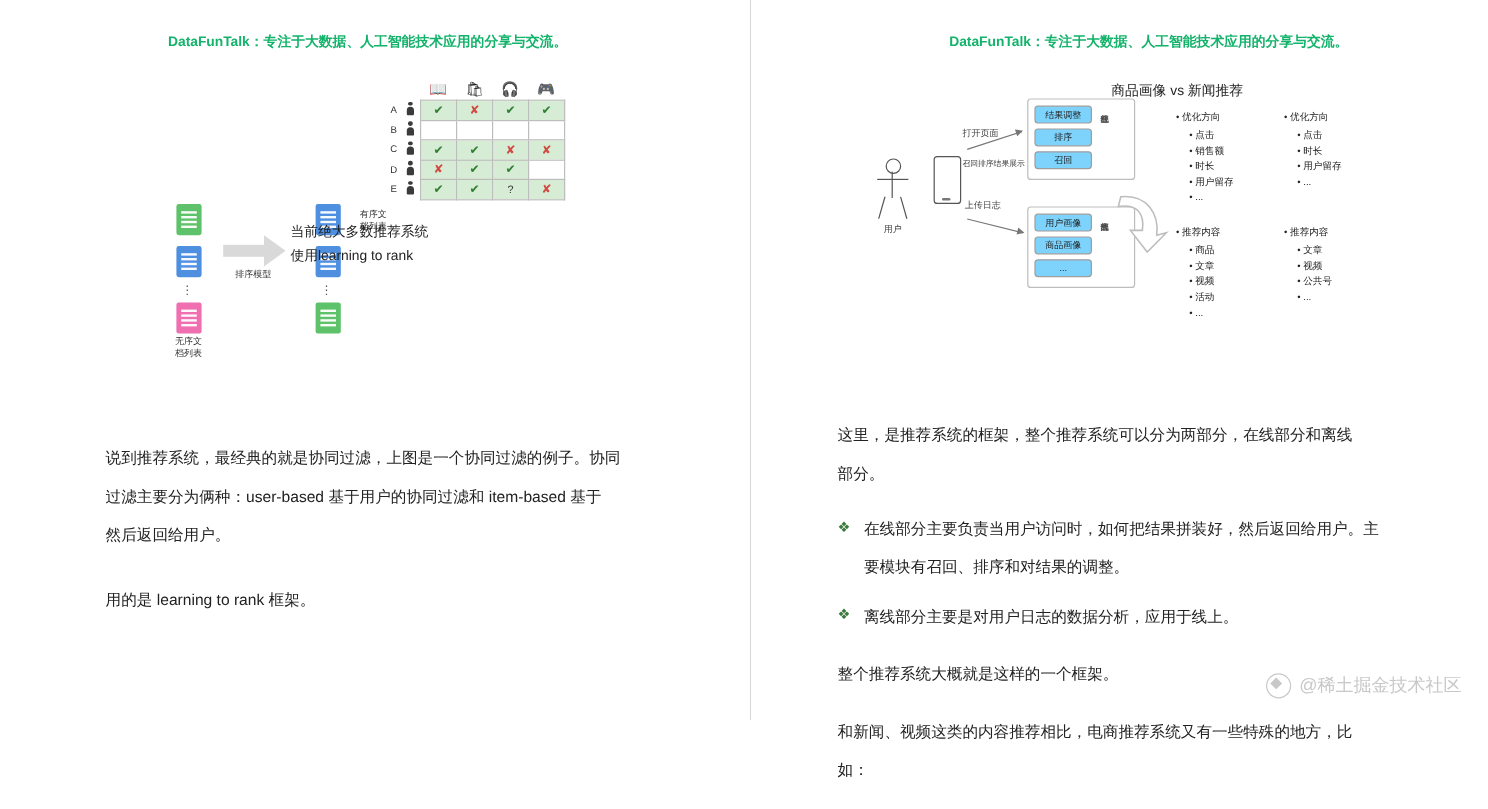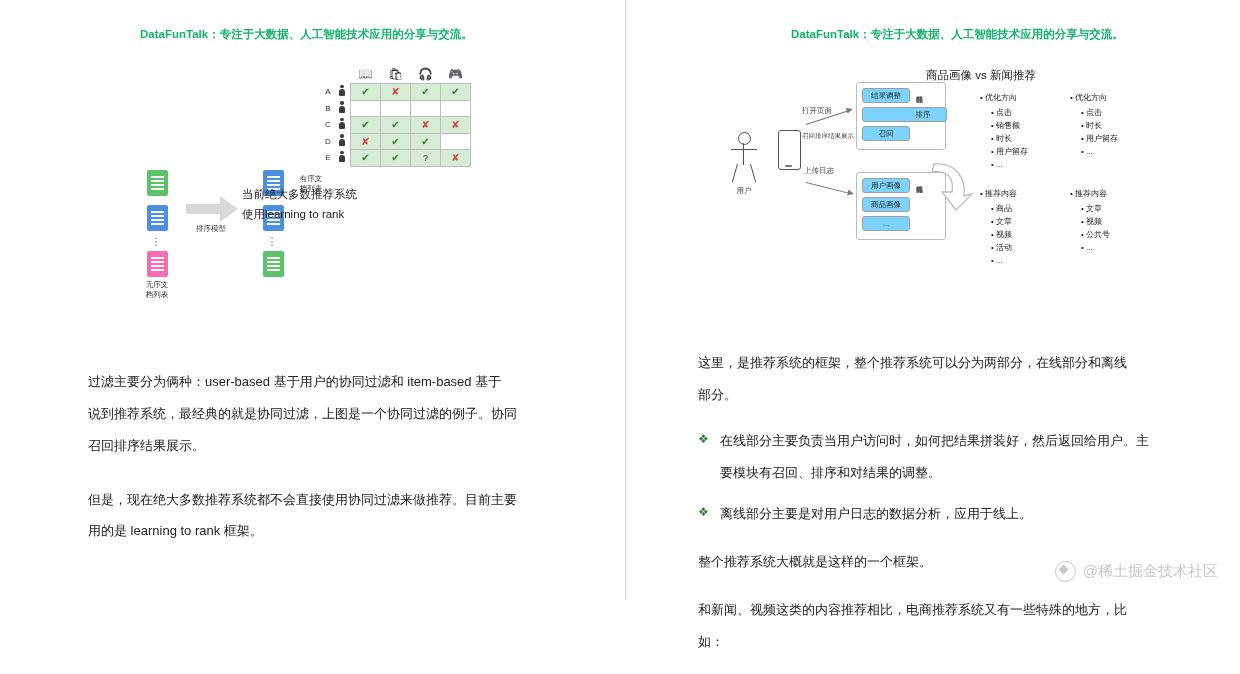--- a/index.html
+++ b/index.html
@@ -507,26 +507,25 @@
       <div class="col-label" style="left:196px; top:112px;">有序文<br>档列表</div>
 
       <div class="ltr-note" style="left:150px; top:122px;">
         <div>当前绝大多数推荐系统</div>
         <div>使用learning to rank</div>
       </div>
     </div>
 
     <div class="body-text" style="margin-top:54px;">
       <div class="para tight">
+        <div>说到推荐系统，最经典的就是协同过滤，上图是一个协同过滤的例子。协同</div>
         <div>过滤主要分为俩种：user-based 基于用户的协同过滤和 item-based 基于</div>
-        <div>说到推荐系统，最经典的就是协同过滤，上图是一个协同过滤的例子。协同</div>
-        <div>召回排序结果展示。</div>
+        <div>然后返回给用户。</div>
       </div>
       <div class="para" style="margin-top:22px;">
-        <div>但是，现在绝大多数推荐系统都不会直接使用协同过滤来做推荐。目前主要</div>
         <div>用的是 learning to rank 框架。</div>
       </div>
     </div>
   </div>
 
   <div class="page page-right">
 
     <div class="doc-header">
       <span class="brand">DataFunTalk</span><span class="header-sub">：专注于大数据、人工智能技术应用的分享与交流。</span>
     </div>
@@ -548,21 +547,21 @@
 
       <div class="diag-arrow" style="left:108px; top:64px; width:48px; transform:rotate(-18deg); transform-origin:left center;"></div>
       <div class="ar-label" style="left:104px; top:46px;">打开页面</div>
       <div class="ar-label" style="left:104px; top:72px; font-size:6.5px;">召回排序结果展示</div>
 
       <div class="diag-arrow" style="left:108px; top:122px; width:48px; transform:rotate(14deg); transform-origin:left center;"></div>
       <div class="ar-label" style="left:106px; top:106px;">上传日志</div>
 
       <div class="grp-box" style="left:158px; top:22px; width:88px; height:66px;"></div>
       <div class="inner-box" style="left:164px; top:28px; width:46px;">结果调整</div>
-      <div class="inner-box" style="left:164px; top:47px; width:46px;padding-left:37px;">排序</div>
+      <div class="inner-box" style="left:164px; top:47px; width:46px;">排序</div>
       <div class="inner-box" style="left:164px; top:66px; width:46px;">召回</div>
       <div class="vlabel" style="left:218px; top:30px; font-size:7px;">在线部分</div>
 
       <div class="grp-box" style="left:158px; top:112px; width:88px; height:66px;"></div>
       <div class="inner-box" style="left:164px; top:118px; width:46px;">用户画像</div>
       <div class="inner-box" style="left:164px; top:137px; width:46px;">商品画像</div>
       <div class="inner-box" style="left:164px; top:156px; width:46px;">...</div>
       <div class="vlabel" style="left:218px; top:120px; font-size:7px;">离线部分</div>
 
       <div class="big-arrow">

